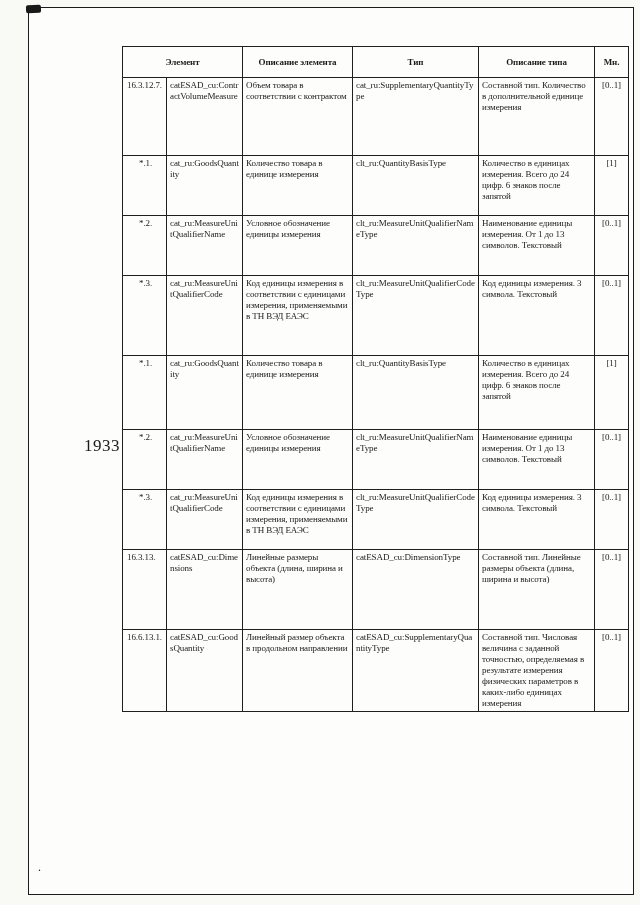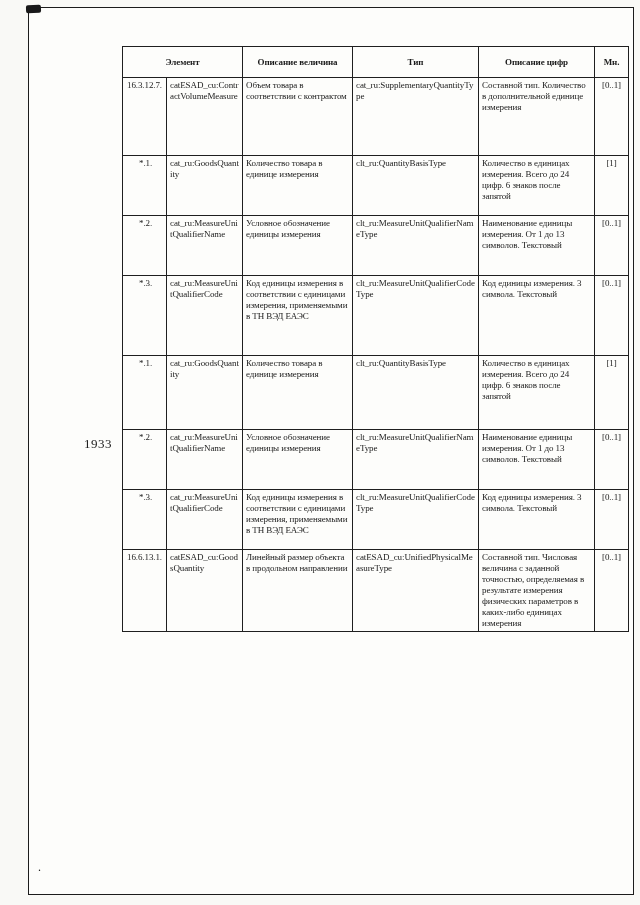--- a/index.html
+++ b/index.html
@@ -19,21 +19,21 @@
     background:#fdfdfb;
   }
   .corner-blob {
     position:absolute; left:26px; top:5px;
     width:15px; height:8px;
     background:#191919; border-radius:2px;
     transform:rotate(-2deg);
   }
   .page-number {
     position:absolute; left:84px; top:436px;
-    font-size:13px; letter-spacing:.5px;
+    font-size:17px; letter-spacing:.5px;
   }
   .dot-artifact {
     position:absolute; left:38px; top:860px;
     font-size:12px;
   }
   table.doc {
     position:absolute; left:122px; top:46px;
     width:506px;
     border-collapse:collapse;
     table-layout:fixed;
@@ -83,23 +83,23 @@
     <col style="width:44px">
     <col style="width:76px">
     <col style="width:110px">
     <col style="width:126px">
     <col style="width:116px">
     <col style="width:34px">
   </colgroup>
   <thead>
     <tr>
       <th colspan="2">Элемент</th>
-      <th>Описание величина</th>
+      <th>Описание элемента</th>
       <th>Тип</th>
-      <th>Описание цифр</th>
+      <th>Описание типа</th>
       <th>Мн.</th>
     </tr>
   </thead>
   <tbody>
     <tr>
       <td class="num">16.3.12.7.</td>
       <td class="name">catESAD_cu:ContractVolumeMeasure</td>
       <td class="desc">Объем товара в соответствии с контрактом</td>
       <td class="type">cat_ru:SupplementaryQuantityType</td>
       <td class="tdesc">Составной тип. Количество в дополнительной единице измерения</td>
@@ -147,21 +147,29 @@
     </tr>
     <tr>
       <td class="num indent">*.3.</td>
       <td class="name">cat_ru:MeasureUnitQualifierCode</td>
       <td class="desc">Код единицы измерения в соответствии с единицами измерения, применяемыми в ТН ВЭД ЕАЭС</td>
       <td class="type">clt_ru:MeasureUnitQualifierCodeType</td>
       <td class="tdesc">Код единицы измерения. 3 символа. Текстовый</td>
       <td class="mult">[0..1]</td>
     </tr>
     <tr>
+      <td class="num">16.3.13.</td>
+      <td class="name">catESAD_cu:Dimensions</td>
+      <td class="desc">Линейные размеры объекта (длина, ширина и высота)</td>
+      <td class="type">catESAD_cu:DimensionType</td>
+      <td class="tdesc">Составной тип. Линейные размеры объекта (длина, ширина и высота)</td>
+      <td class="mult">[0..1]</td>
+    </tr>
+    <tr>
       <td class="num">16.6.13.1.</td>
       <td class="name">catESAD_cu:GoodsQuantity</td>
       <td class="desc">Линейный размер объекта в продольном направлении</td>
-      <td class="type">catESAD_cu:UnifiedPhysicalMeasureType</td>
+      <td class="type">catESAD_cu:SupplementaryQuantityType</td>
       <td class="tdesc">Составной тип. Числовая величина с заданной точностью, определяемая в результате измерения физических параметров в каких-либо единицах измерения</td>
       <td class="mult">[0..1]</td>
     </tr>
   </tbody>
 </table>
 
 </body></html>

